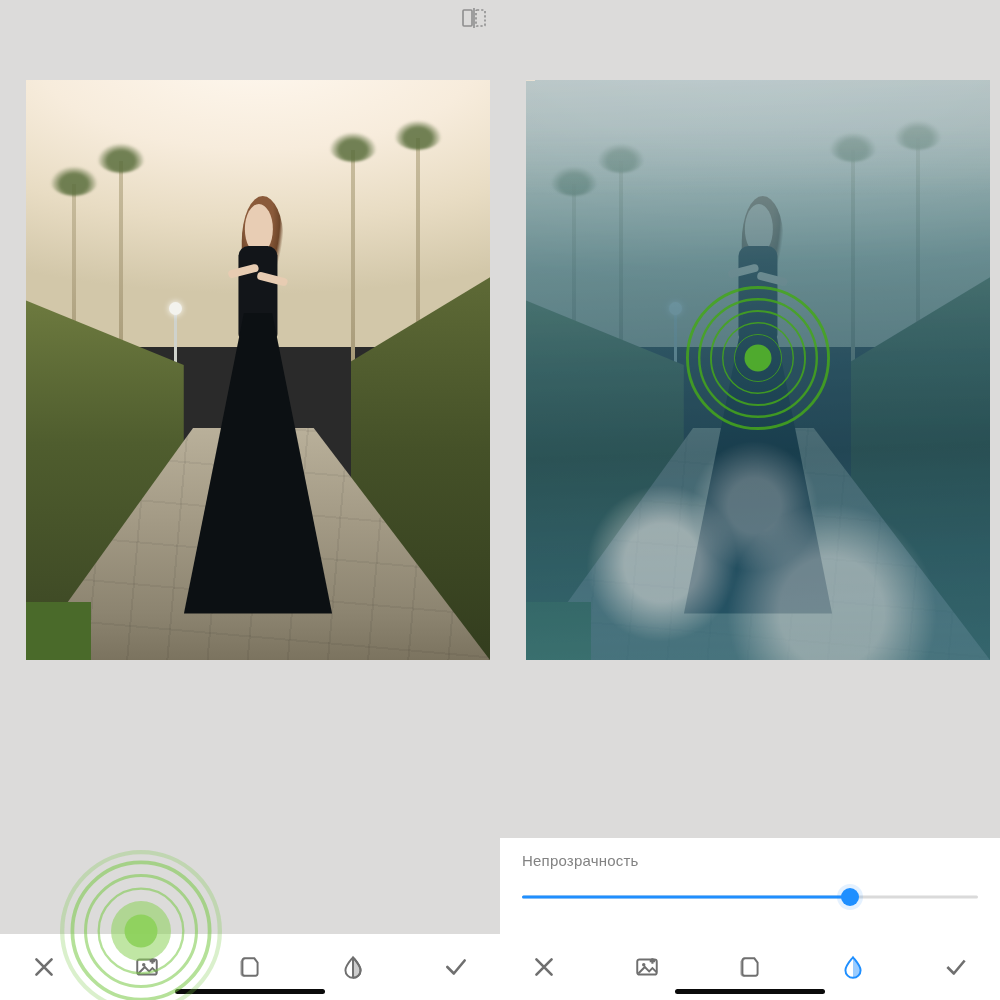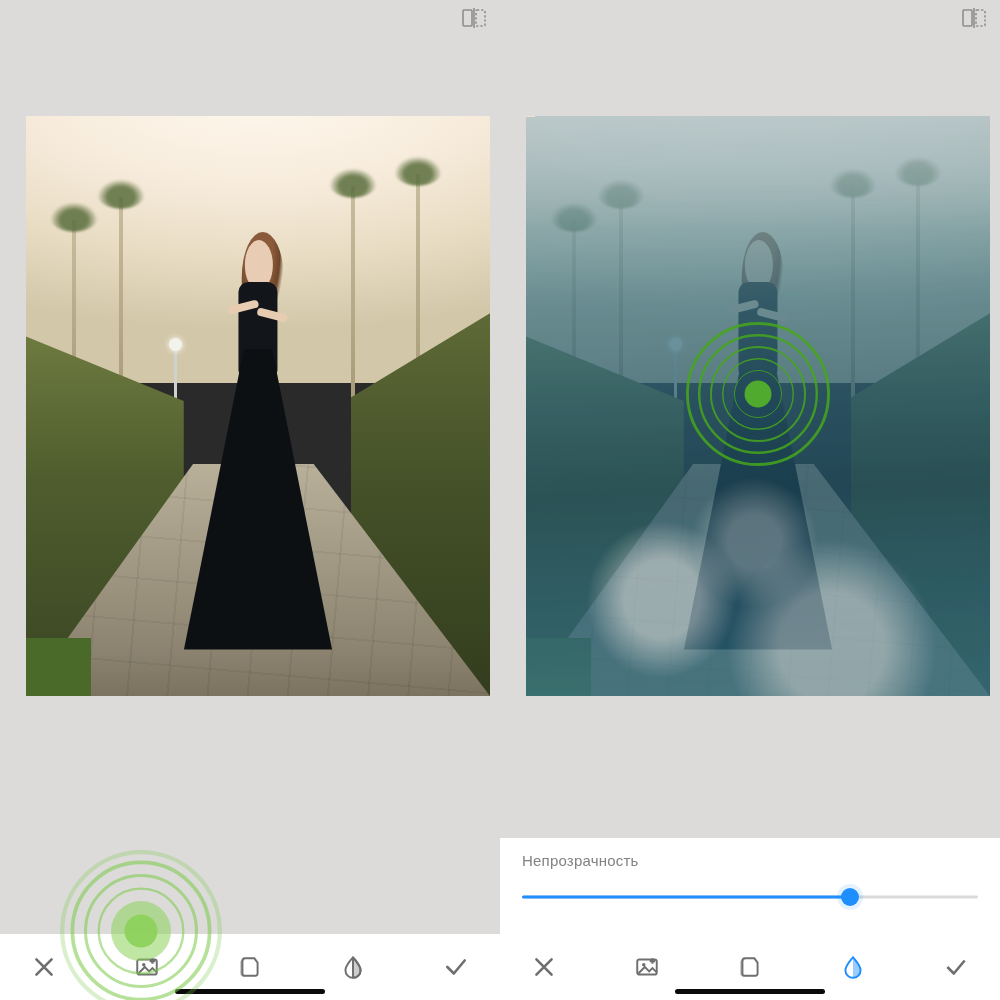--- a/index.html
+++ b/index.html
@@ -5,21 +5,21 @@
   * { box-sizing: border-box; margin: 0; padding: 0; }
   html, body { width: 1000px; height: 1000px; overflow: hidden; font-family: -apple-system, Helvetica, Arial, sans-serif; }
   body { background: #dcdbda; }
 
   .screens {
     position: absolute; top: 0; left: 0; width: 1000px; height: 1000px;
     display: flex;
   }
   .screen {
     width: 500px; height: 1000px; position: relative;
-    display: flex; flex-direction: column;
+    display: flex; 
   }
 
   
   .topbar {
     height: 36px; position: relative;
   }
   .compare-icon {
     position: absolute; top: 8px; right: 14px;
     width: 24px; height: 20px;
   }

